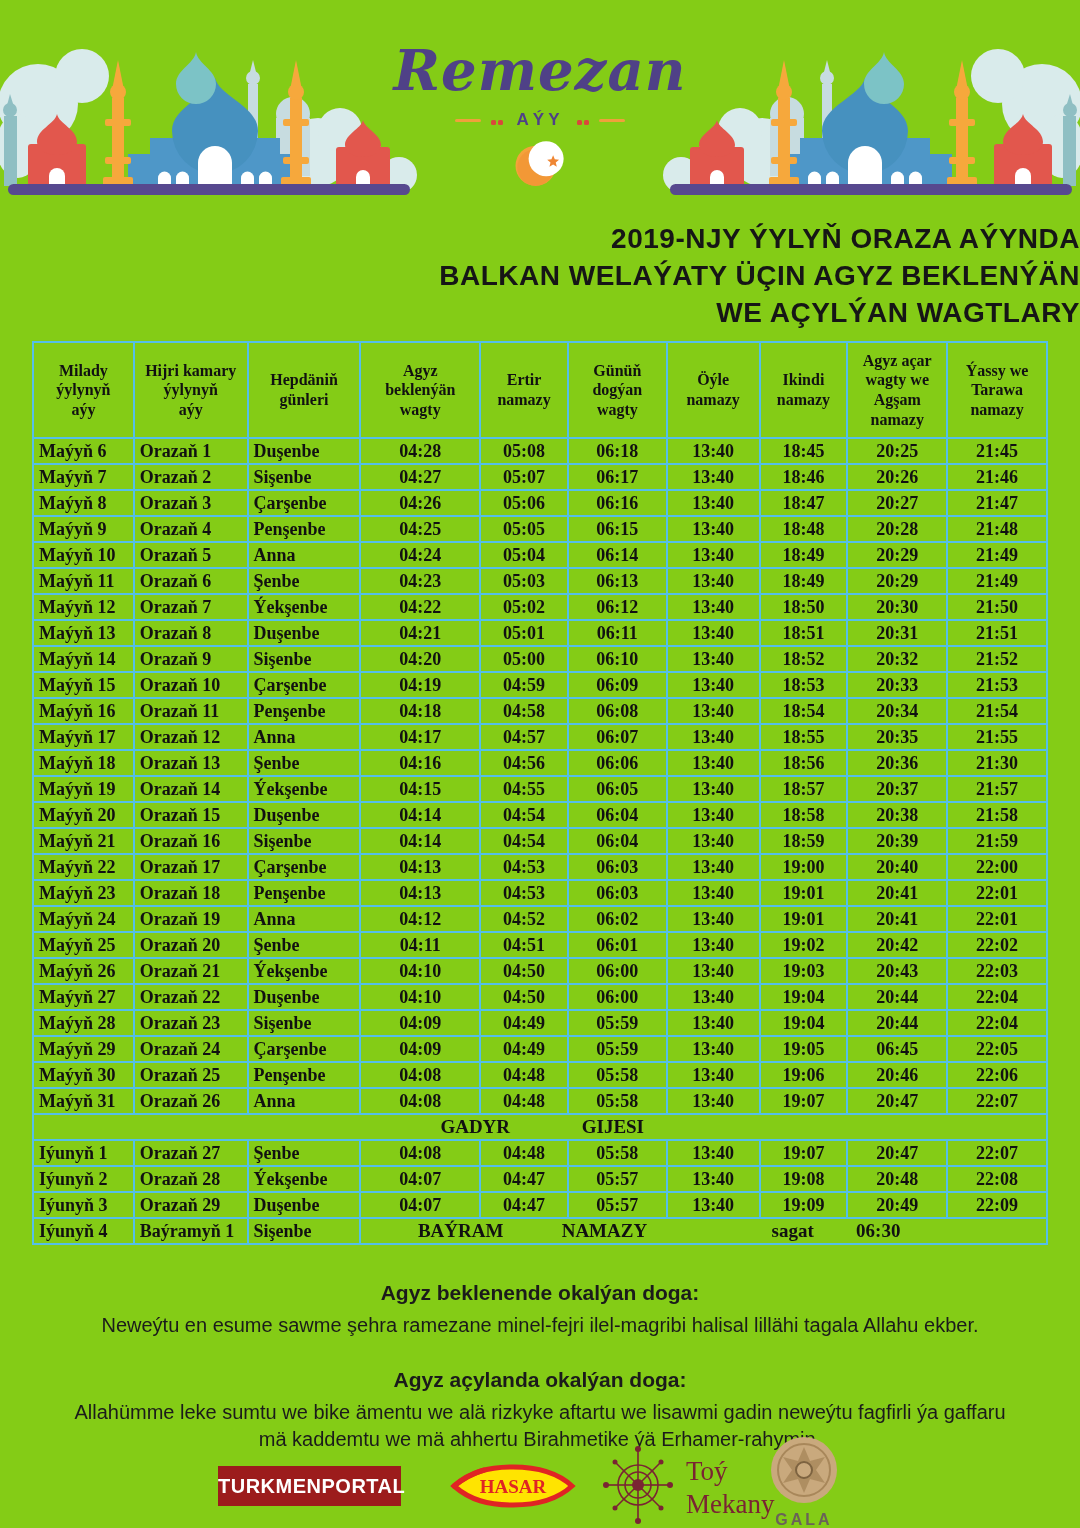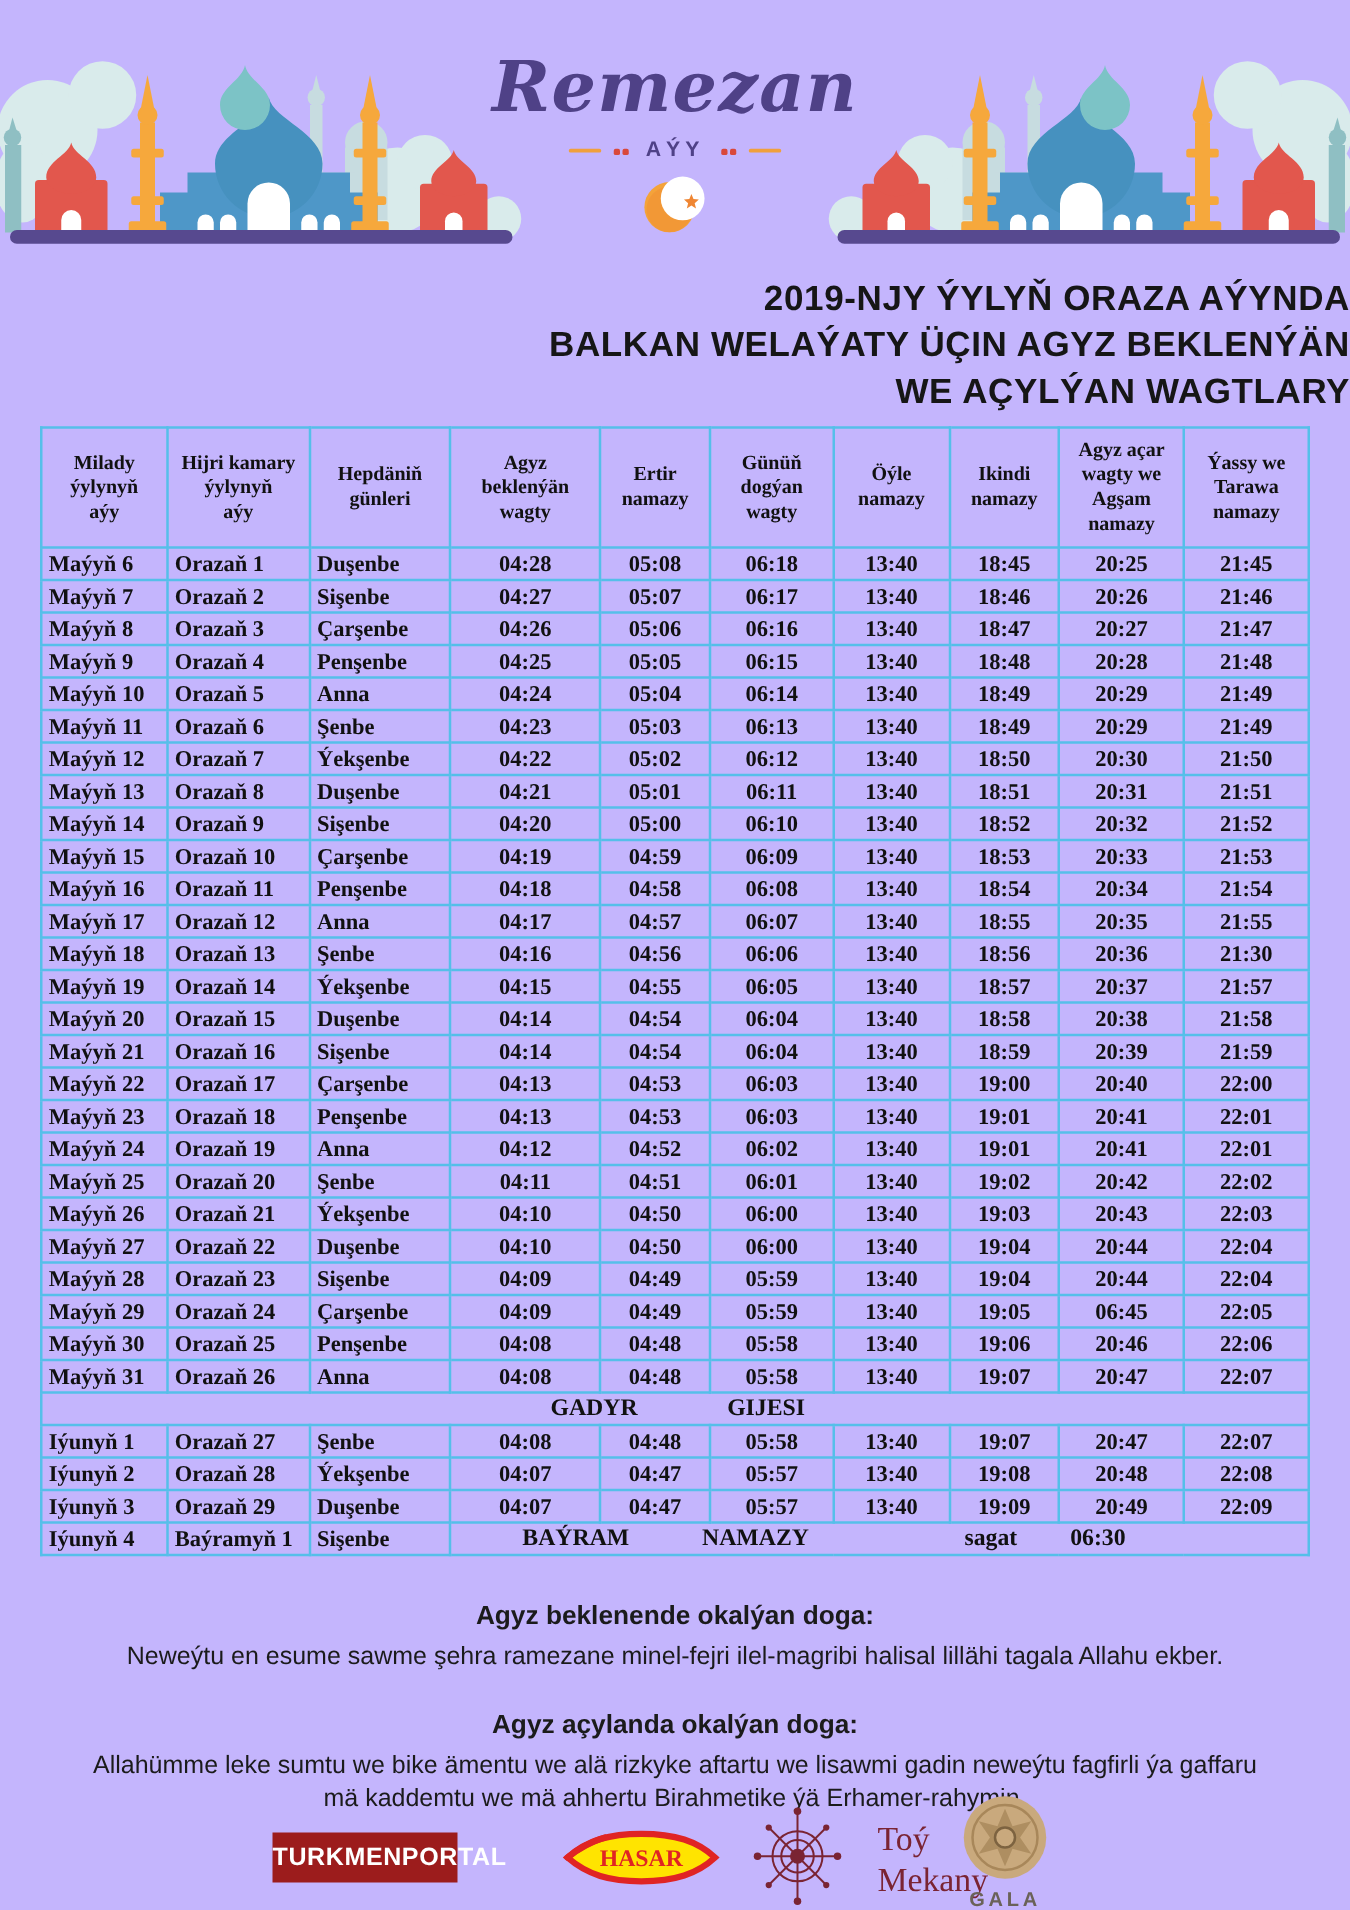--- a/index.html
+++ b/index.html
@@ -1,16 +1,16 @@
 <!DOCTYPE html>
 <html><head>
 <meta charset="utf-8">
 <style>
   html,body{margin:0;padding:0;background:#fff;}
-  .page{position:relative;width:1080px;height:1528px;background:#c4b5fd;overflow:hidden;
+  .page{position:relative;width:1080px;height:1528px;background:#84cc16;overflow:hidden;
         font-family:"Liberation Sans",sans-serif;color:#1b1b1b;}
 
   
   .mosque{position:absolute;top:26px;width:432px;height:170px;}
   .mosque-left{left:0;}
   .mosque-right{right:0;transform:scaleX(-1);}
   .logo-center{position:absolute;top:38px;left:50%;transform:translateX(-50%);
                text-align:center;width:340px;}
   .logo-script{font-family:"DejaVu Serif",serif;font-style:italic;font-weight:bold;
                font-size:56px;line-height:64px;color:#4f4187;letter-spacing:1px;}
@@ -42,26 +42,26 @@
   .bayram-w0{left:14.5%;} .bayram-w1{left:35.5%;} .bayram-w2{left:63%;} .bayram-w3{left:75.5%;}
 
   
   .prayers{position:absolute;top:1281px;left:0;width:100%;text-align:center;}
   .prayer-heading{font-size:21px;font-weight:bold;margin:0 0 7px 0;}
   .prayer-body{font-size:20px;line-height:27px;margin:0 auto;max-width:945px;}
   .prayer-sec2{margin-top:29px;}
 
   
   .sponsors{position:absolute;top:1435px;left:0;width:1080px;height:93px;}
-  .sp-turkmenportal{position:absolute;left:218px;top:31px;width:148px;height:40px;
+  .sp-turkmenportal{position:absolute;left:218px;top:31px;width:183px;height:40px;
       background:#9c1c1c;color:#fff;font-weight:bold;font-size:20px;line-height:40px;
       text-align:center;letter-spacing:.5px;}
   .sp-hasar{position:absolute;left:450px;top:29px;width:126px;height:44px;}
   .hasar-text{font-family:"Liberation Serif",serif;font-weight:bold;}
-  .sp-toy{position:absolute;left:598px;top:8px;display:flex;align-items:flex-start;gap:24px;}
+  .sp-toy{position:absolute;left:598px;top:8px;display:flex;align-items:flex-start;gap:8px;}
   .toy-text{font-family:"Liberation Serif",serif;color:#7a2433;font-size:27px;line-height:33px;
             margin-top:12px;}
   .sp-gala{position:absolute;left:763px;top:0;width:82px;text-align:center;}
   .gala-label{font-weight:bold;font-size:16px;letter-spacing:3px;color:#6a6258;margin-top:2px;}
 </style>
 </head>
 <body>
 
 <div class="page">
 

